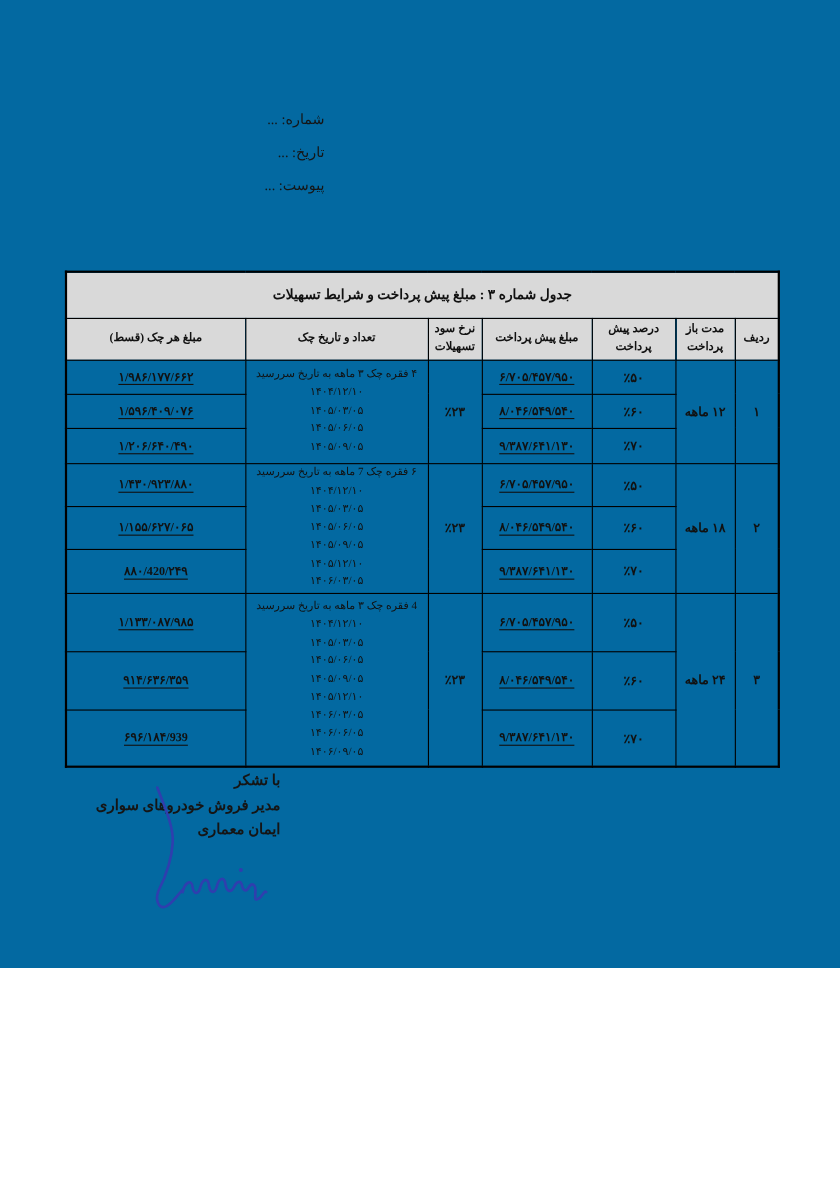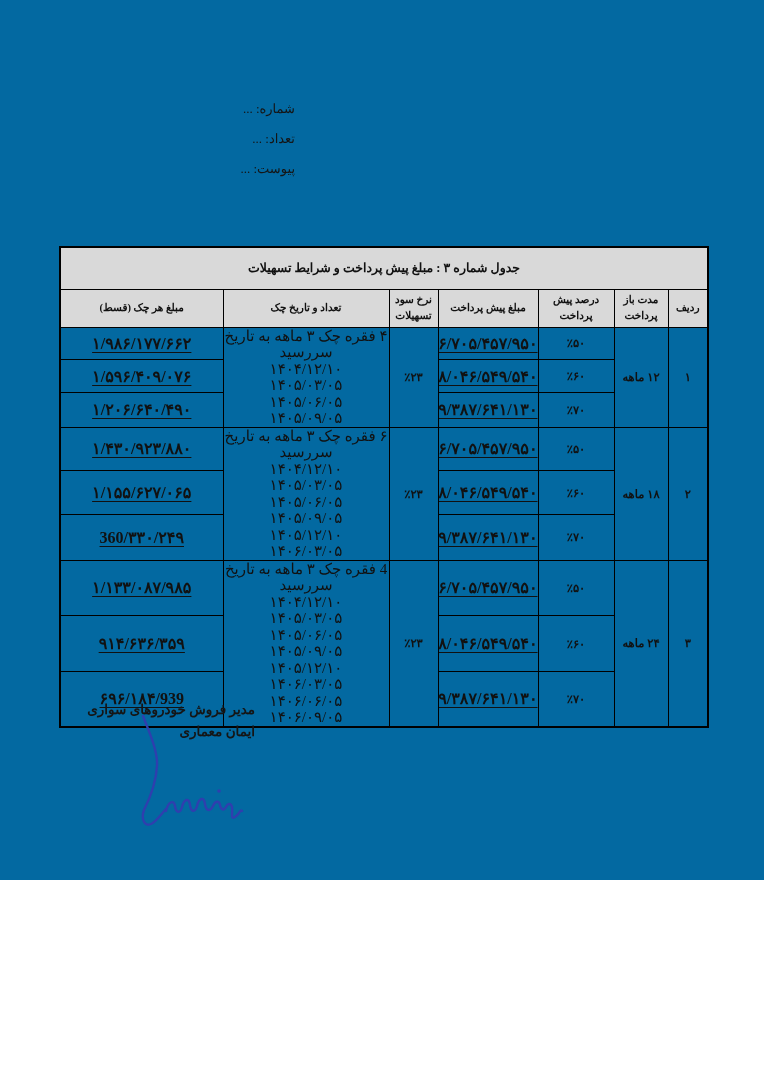--- a/index.html
+++ b/index.html
@@ -44,25 +44,25 @@
   .header-row th {
     background:#d9d9d9;
     font-weight:bold;
     font-size:10.5px;
     height:38px;
     line-height:1.5;
     padding:1px 3px;
   }
   .cell-bold   { font-weight:bold; font-size:11.5px;margin-top:20px; }
   .cell-amount {
-    font-weight:bold; font-size:16px;
+    font-weight:bold; font-size:11px;
     text-decoration:underline;
     text-underline-offset:3px;
   }
-  .checks-cell { font-size:15px; line-height:16.5px; padding:2px 2px; }
+  .checks-cell { font-size:10px; line-height:16.5px; padding:2px 2px; }
   .check-desc  { line-height:16.5px; }
   .check-date  { line-height:16.5px; }
   
   .signoff {
     position:absolute; top:699px; right:509px;
     direction:rtl; text-align:right;
     font-weight:bold; font-size:13.5px; line-height:22px;
     color:#151515; white-space:nowrap;
   }
   .signature-svg {
@@ -70,21 +70,21 @@
     width:145px; height:135px;
   }
 </style>
 </head>
 <body>
 
 <div class="page">
 
   <div class="letterhead">
     <div>شماره:  ...</div>
-    <div>تعداد:  ...</div>
+    <div>تاریخ:  ...</div>
     <div>پیوست: ...</div>
   </div>
 
   <table class="facility-table" dir="rtl">
     <colgroup>
       <col style="width:40px">
         <col style="width:54px">
         <col style="width:76px">
       <col style="width:100px">
         <col style="width:49px">
@@ -131,39 +131,39 @@
           <td class="cell-amount">۹/۳۸۷/۶۴۱/۱۳۰</td>
           <td class="cell-amount">۱/۲۰۶/۶۴۰/۴۹۰</td>
         </tr>
         <tr style="height: 39px;">
           <td class="cell-bold" rowspan="3">۲</td>
           <td class="cell-bold" rowspan="3">۱۸ ماهه</td>
           <td class="cell-bold">٪۵۰</td>
           <td class="cell-amount">۶/۷۰۵/۴۵۷/۹۵۰</td>
           <td class="cell-bold" rowspan="3">٪۲۳</td>
           <td class="checks-cell" rowspan="3">
-            <div class="check-desc">۶ فقره چک ۳ ماهه به تاریخ سررسید</div>
+            <div class="check-desc">۶ فقره چک 7 ماهه به تاریخ سررسید</div>
             <div class="check-date">۱۴۰۴/۱۲/۱۰</div>
             <div class="check-date">۱۴۰۵/۰۳/۰۵</div>
             <div class="check-date">۱۴۰۵/۰۶/۰۵</div>
             <div class="check-date">۱۴۰۵/۰۹/۰۵</div>
             <div class="check-date">۱۴۰۵/۱۲/۱۰</div>
             <div class="check-date">۱۴۰۶/۰۳/۰۵</div>
           </td>
           <td class="cell-amount">۱/۴۳۰/۹۲۳/۸۸۰</td>
         </tr>
         <tr style="height: 39px;">
           <td class="cell-bold">٪۶۰</td>
           <td class="cell-amount">۸/۰۴۶/۵۴۹/۵۴۰</td>
           <td class="cell-amount">۱/۱۵۵/۶۲۷/۰۶۵</td>
         </tr>
         <tr style="height: 40px;">
           <td class="cell-bold">٪۷۰</td>
           <td class="cell-amount">۹/۳۸۷/۶۴۱/۱۳۰</td>
-          <td class="cell-amount">360/۳۳۰/۲۴۹</td>
+          <td class="cell-amount">۸۸۰/420/۲۴۹</td>
         </tr>
         <tr style="height: 53px;">
           <td class="cell-bold" rowspan="3">۳</td>
           <td class="cell-bold" rowspan="3">۲۴ ماهه</td>
           <td class="cell-bold">٪۵۰</td>
           <td class="cell-amount">۶/۷۰۵/۴۵۷/۹۵۰</td>
           <td class="cell-bold" rowspan="3">٪۲۳</td>
           <td class="checks-cell" rowspan="3">
             <div class="check-desc">4 فقره چک ۳ ماهه به تاریخ سررسید</div>
             <div class="check-date">۱۴۰۴/۱۲/۱۰</div>
@@ -184,20 +184,21 @@
         </tr>
         <tr style="height: 52px;">
           <td class="cell-bold">٪۷۰</td>
           <td class="cell-amount">۹/۳۸۷/۶۴۱/۱۳۰</td>
           <td class="cell-amount">۶۹۶/۱۸۴/939</td>
         </tr>
       </tbody>
   </table>
 
   <div class="signoff">
+    <div>با تشکر</div>
     <div>مدیر فروش خودروهای سواری</div>
     <div>ایمان معماری</div>
   </div>
 
   <svg class="signature-svg" viewBox="0 0 145 135">
     <g fill="none" stroke="#2f3fae" stroke-width="2.4" stroke-linecap="round" stroke-linejoin="round">
       <path d="M 31,10 C 38,28 46,46 45,60 C 44,78 37,94 32,104 C 29,112 32,121 39,118 C 45,115 49,108 54,103"></path>
       <path d="M 54,105 C 56,96 62,93 63,100 C 64,107 68,108 70,101 C 72,93 77,91 78,99 C 79,106 83,107 85,100 C 87,92 92,90 93,98 C 94,105 98,106 101,100 C 103,95 107,94 108,99 C 109,104 112,105 114,101 C 116,97 119,97 120,101 C 121,107 118,114 123,111 C 127,109 128,103 130,105"></path>
       <circle cx="107" cy="85" r="1.8" fill="#2f3fae" stroke="none"></circle>
     </g>

